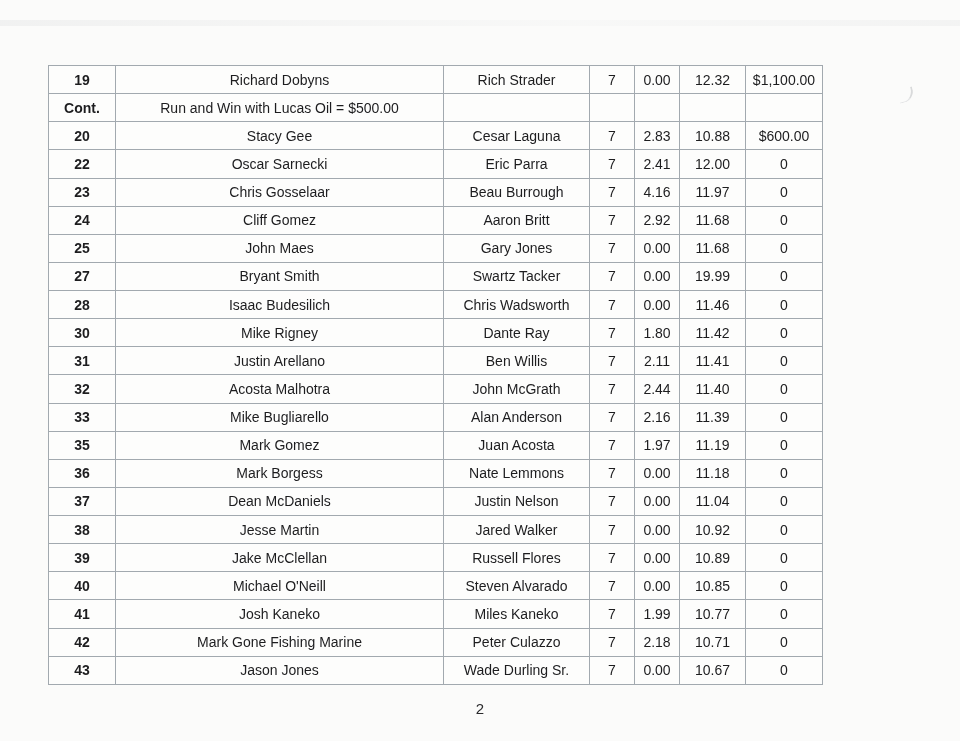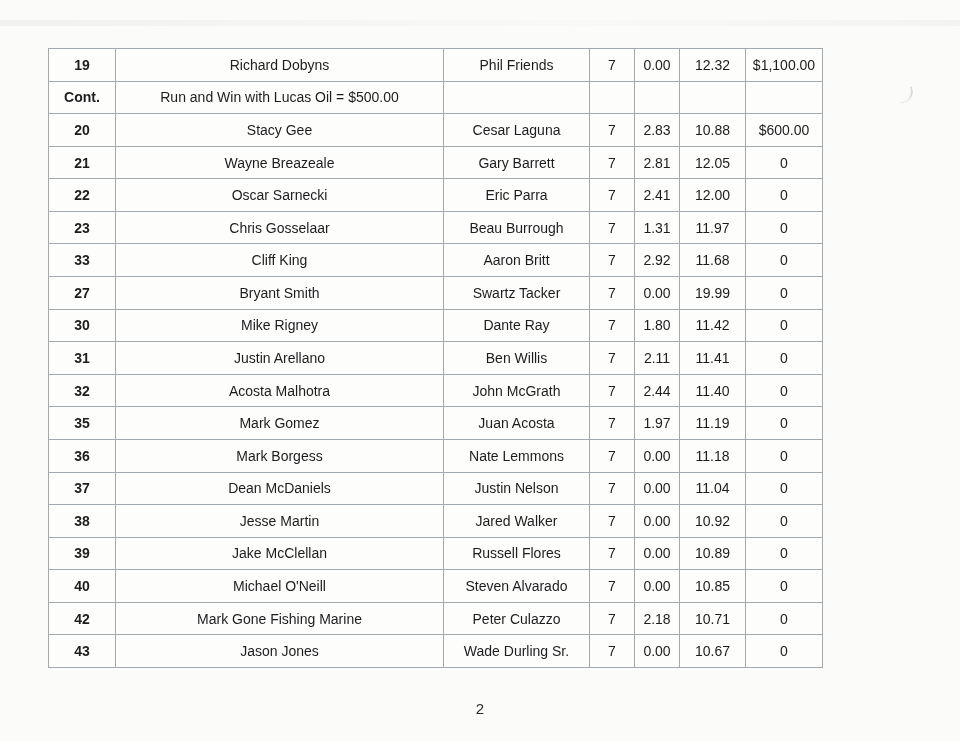--- a/index.html
+++ b/index.html
@@ -15,21 +15,21 @@
     background:linear-gradient(to right, rgba(210,212,214,0.25), rgba(225,227,228,0.12) 60%, rgba(210,212,214,0.2));
   }
   .scan-artifact{
     position:absolute;left:898px;top:88px;width:14px;height:13px;
     border-right:2px solid #d9dadb;
     border-bottom:1px solid #e3e4e5;
     border-radius:0 0 12px 0;
     transform:rotate(-15deg);
   }
   table.results{
-    position:absolute;left:48px;top:48px;
+    position:absolute;left:48px;top:65px;
     width:774px;height:620px;
     border-collapse:collapse;table-layout:fixed;
     background:#fdfdfc;
     padding-left:10px;
   }
   table.results td{
     border:1px solid #a2a9af;
     text-align:center;vertical-align:middle;
     color:#1d1d1f;
     font-size:14px;
@@ -61,21 +61,21 @@
       <col style="width:146px">
       <col style="width:45px">
       <col style="width:45px">
       <col style="width:66px">
       <col style="width:77px">
     </colgroup>
     <tbody id="table-body">
     <tr>
       <td class="c-rank">19</td>
       <td class="c-name">Richard Dobyns</td>
-      <td class="c-name">Phil Friends</td>
+      <td class="c-name">Rich Strader</td>
       <td class="c-num">7</td>
       <td class="c-num">0.00</td>
       <td class="c-num">12.32</td>
       <td class="c-money">$1,100.00</td>
     </tr>
 
     <tr>
       <td class="c-rank">Cont.</td>
       <td class="c-name">Run and Win with Lucas Oil = $500.00</td>
       <td class="c-name"></td>
@@ -88,72 +88,81 @@
     <tr>
       <td class="c-rank">20</td>
       <td class="c-name">Stacy Gee</td>
       <td class="c-name">Cesar Laguna</td>
       <td class="c-num">7</td>
       <td class="c-num">2.83</td>
       <td class="c-num">10.88</td>
       <td class="c-money">$600.00</td>
     </tr>
 
-    <tr>
-      <td class="c-rank">21</td>
-      <td class="c-name">Wayne Breazeale</td>
-      <td class="c-name">Gary Barrett</td>
-      <td class="c-num">7</td>
-      <td class="c-num">2.81</td>
-      <td class="c-num">12.05</td>
-      <td class="c-money">0</td>
-    </tr>
 
     <tr>
       <td class="c-rank">22</td>
       <td class="c-name">Oscar Sarnecki</td>
       <td class="c-name">Eric Parra</td>
       <td class="c-num">7</td>
       <td class="c-num">2.41</td>
       <td class="c-num">12.00</td>
       <td class="c-money">0</td>
     </tr>
 
     <tr>
       <td class="c-rank">23</td>
       <td class="c-name">Chris Gosselaar</td>
       <td class="c-name">Beau Burrough</td>
       <td class="c-num">7</td>
-      <td class="c-num">1.31</td>
+      <td class="c-num">4.16</td>
       <td class="c-num">11.97</td>
       <td class="c-money">0</td>
     </tr>
 
     <tr>
-      <td class="c-rank">33</td>
-      <td class="c-name">Cliff King</td>
+      <td class="c-rank">24</td>
+      <td class="c-name">Cliff Gomez</td>
       <td class="c-name">Aaron Britt</td>
       <td class="c-num">7</td>
       <td class="c-num">2.92</td>
       <td class="c-num">11.68</td>
       <td class="c-money">0</td>
     </tr>
 
+    <tr>
+      <td class="c-rank">25</td>
+      <td class="c-name">John Maes</td>
+      <td class="c-name">Gary Jones</td>
+      <td class="c-num">7</td>
+      <td class="c-num">0.00</td>
+      <td class="c-num">11.68</td>
+      <td class="c-money">0</td>
+    </tr>
 
 
     <tr>
       <td class="c-rank">27</td>
       <td class="c-name">Bryant Smith</td>
       <td class="c-name">Swartz Tacker</td>
       <td class="c-num">7</td>
       <td class="c-num">0.00</td>
       <td class="c-num">19.99</td>
       <td class="c-money">0</td>
     </tr>
 
+    <tr>
+      <td class="c-rank">28</td>
+      <td class="c-name">Isaac Budesilich</td>
+      <td class="c-name">Chris Wadsworth</td>
+      <td class="c-num">7</td>
+      <td class="c-num">0.00</td>
+      <td class="c-num">11.46</td>
+      <td class="c-money">0</td>
+    </tr>
 
 
     <tr>
       <td class="c-rank">30</td>
       <td class="c-name">Mike Rigney</td>
       <td class="c-name">Dante Ray</td>
       <td class="c-num">7</td>
       <td class="c-num">1.80</td>
       <td class="c-num">11.42</td>
       <td class="c-money">0</td>
@@ -172,20 +181,29 @@
     <tr>
       <td class="c-rank">32</td>
       <td class="c-name">Acosta Malhotra</td>
       <td class="c-name">John McGrath</td>
       <td class="c-num">7</td>
       <td class="c-num">2.44</td>
       <td class="c-num">11.40</td>
       <td class="c-money">0</td>
     </tr>
 
+    <tr>
+      <td class="c-rank">33</td>
+      <td class="c-name">Mike Bugliarello</td>
+      <td class="c-name">Alan Anderson</td>
+      <td class="c-num">7</td>
+      <td class="c-num">2.16</td>
+      <td class="c-num">11.39</td>
+      <td class="c-money">0</td>
+    </tr>
 
 
     <tr>
       <td class="c-rank">35</td>
       <td class="c-name">Mark Gomez</td>
       <td class="c-name">Juan Acosta</td>
       <td class="c-num">7</td>
       <td class="c-num">1.97</td>
       <td class="c-num">11.19</td>
       <td class="c-money">0</td>
@@ -234,20 +252,29 @@
     <tr>
       <td class="c-rank">40</td>
       <td class="c-name">Michael O'Neill</td>
       <td class="c-name">Steven Alvarado</td>
       <td class="c-num">7</td>
       <td class="c-num">0.00</td>
       <td class="c-num">10.85</td>
       <td class="c-money">0</td>
     </tr>
 
+    <tr>
+      <td class="c-rank">41</td>
+      <td class="c-name">Josh Kaneko</td>
+      <td class="c-name">Miles Kaneko</td>
+      <td class="c-num">7</td>
+      <td class="c-num">1.99</td>
+      <td class="c-num">10.77</td>
+      <td class="c-money">0</td>
+    </tr>
 
     <tr>
       <td class="c-rank">42</td>
       <td class="c-name">Mark Gone Fishing Marine</td>
       <td class="c-name">Peter Culazzo</td>
       <td class="c-num">7</td>
       <td class="c-num">2.18</td>
       <td class="c-num">10.71</td>
       <td class="c-money">0</td>
     </tr>

